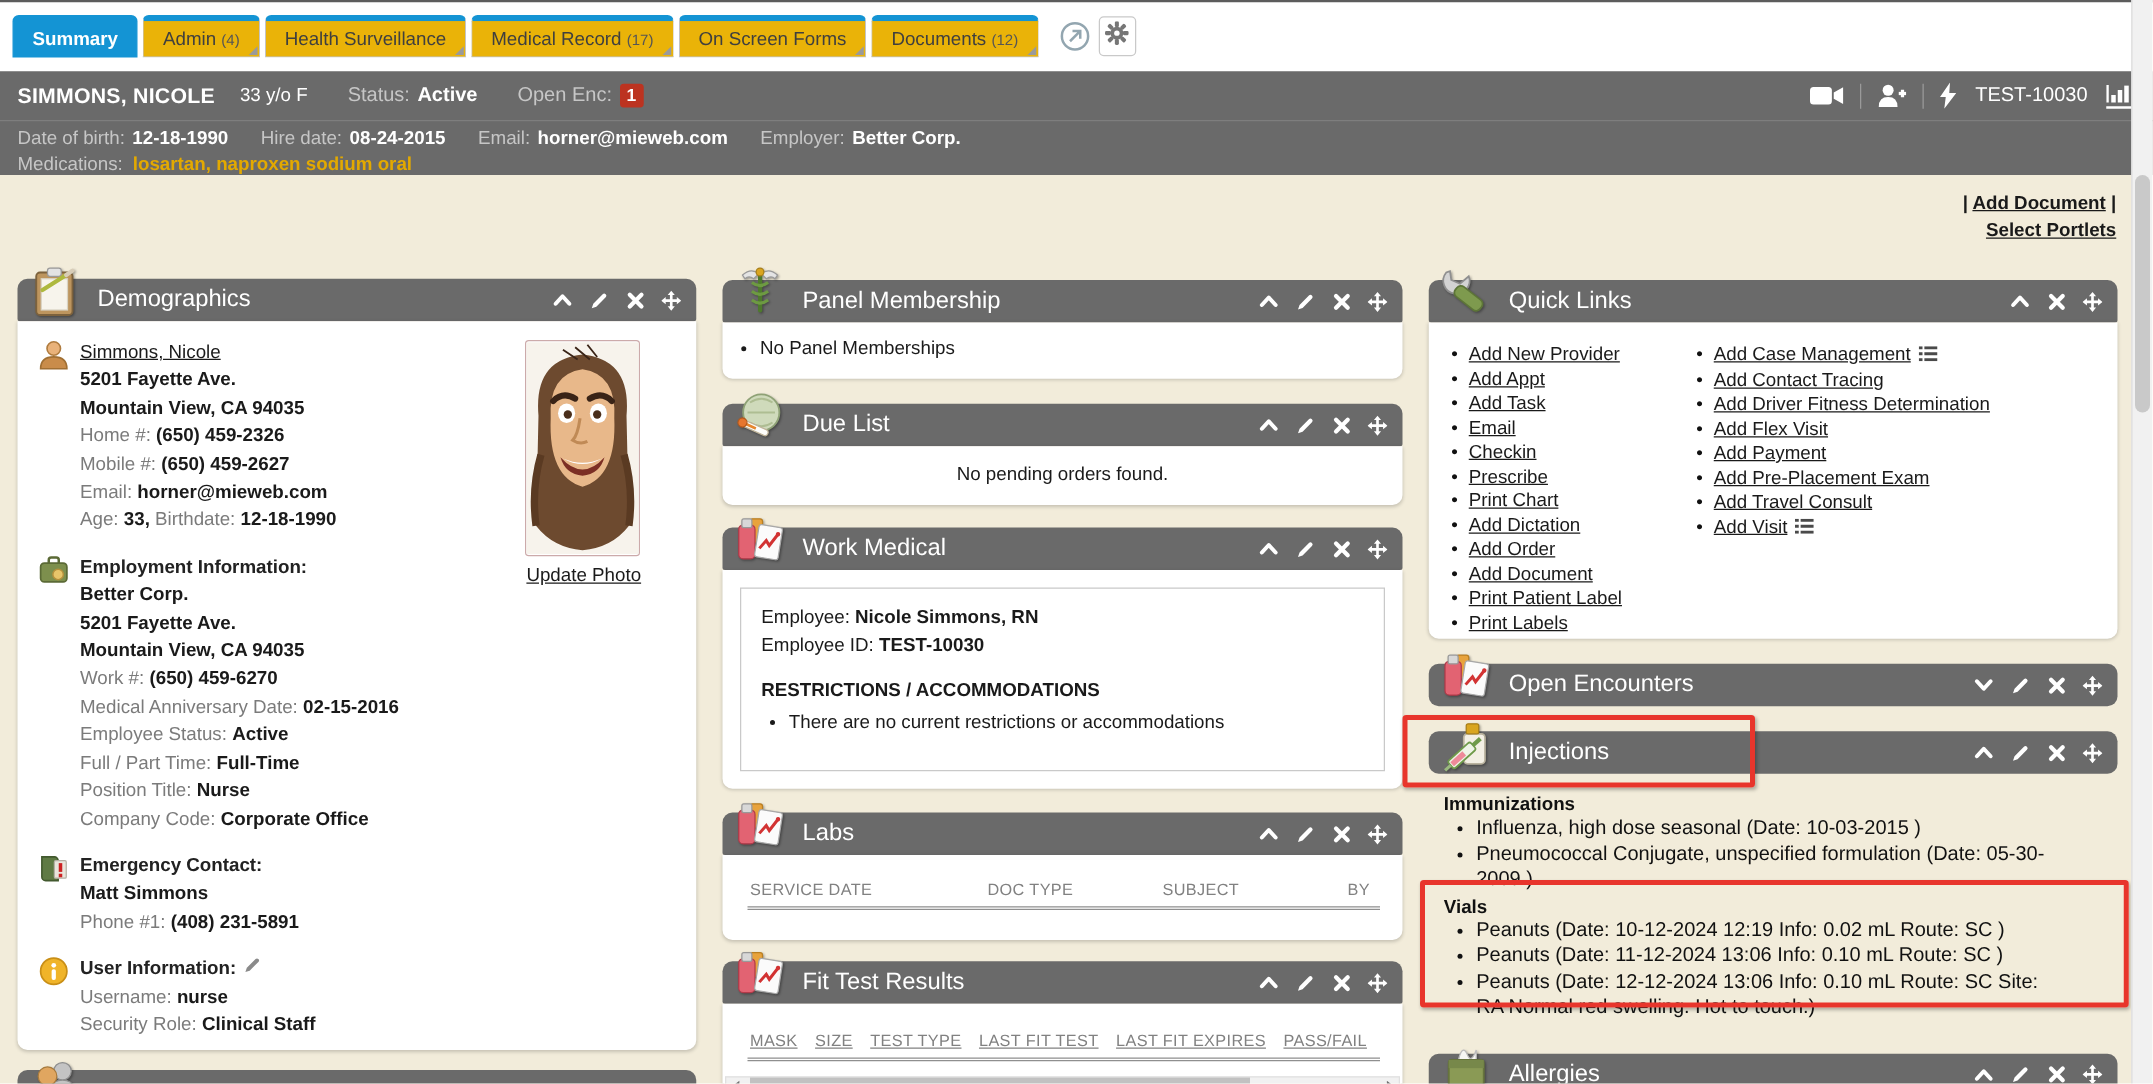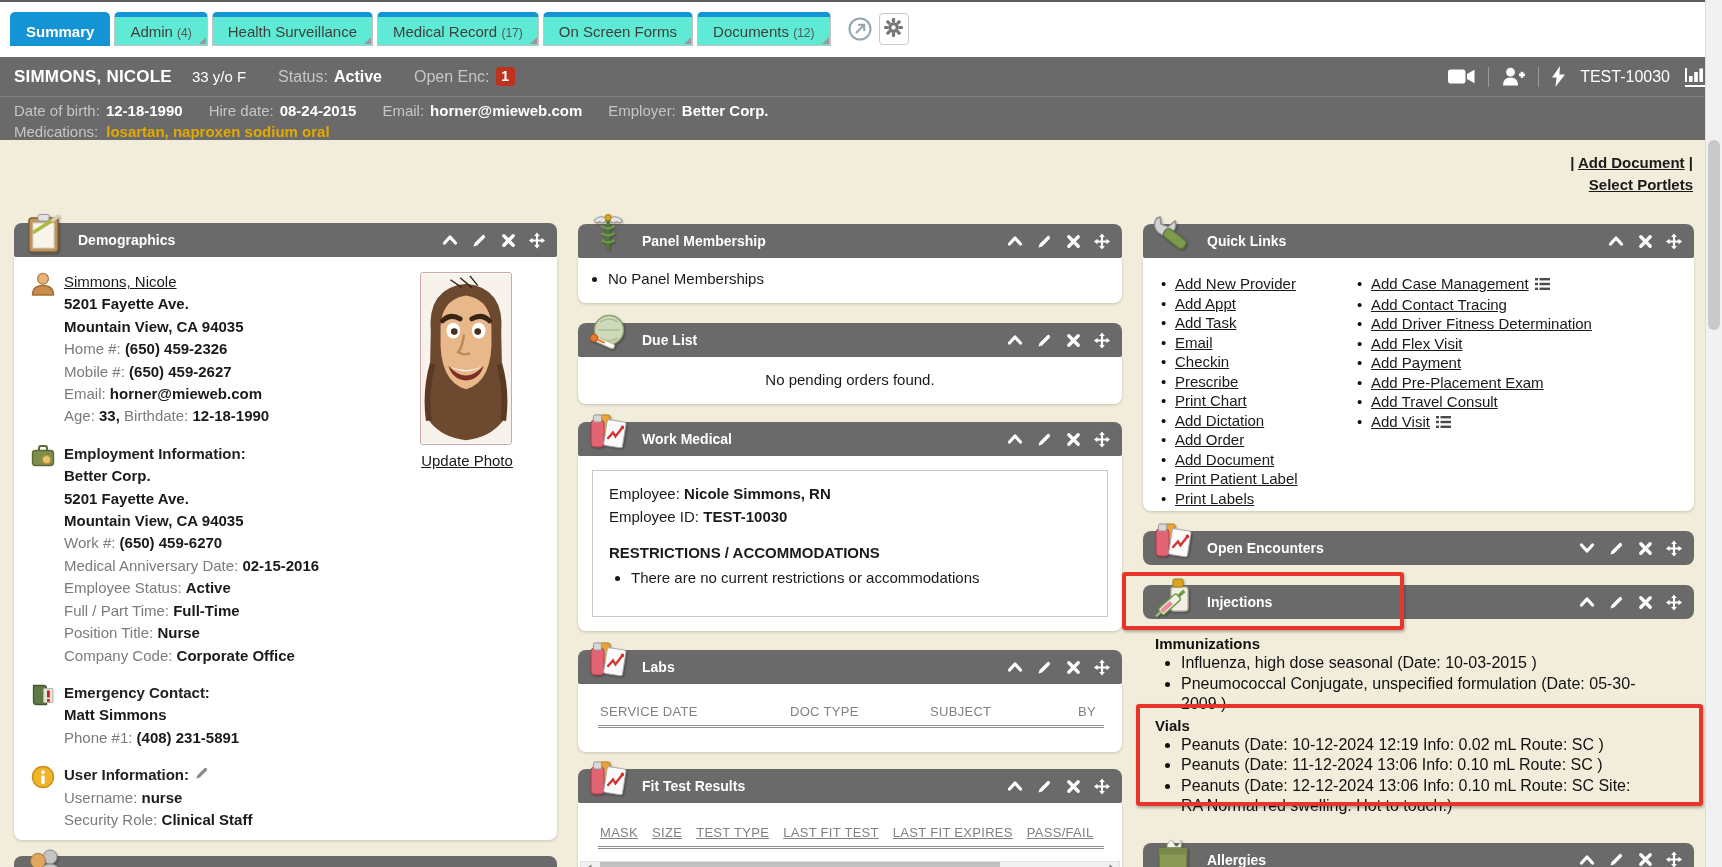--- a/index.html
+++ b/index.html
@@ -5,21 +5,21 @@
   * { margin:0; padding:0; box-sizing:border-box; }
   html,body { background:#fff; }
   body { font-family:"Liberation Sans","DejaVu Sans",sans-serif; }
   #page { position:relative; width:1722px; height:867px; overflow:hidden; background:#fff; }
 
   
   .topline { position:absolute; top:0; left:0; width:1722px; height:2px; background:#5c5c5c; }
 
   
   .tabbar { position:absolute; top:2px; left:0; width:1722px; height:55px; background:#fff; display:flex; align-items:flex-start; padding:10px 0 0 10px; }
-  .tab { position:relative; height:34px; line-height:30px; background:#5eead4; border:1px solid #c3c3c3; border-top:5px solid #1494d4; border-radius:5px 5px 0 0; padding:0 15px; margin-right:4px; font-size:15px; color:#3f3f3f; cursor:pointer; white-space:nowrap; }
+  .tab { position:relative; height:34px; line-height:30px; background:#eab308; border:1px solid #c3c3c3; border-top:5px solid #1494d4; border-radius:5px 5px 0 0; padding:0 15px; margin-right:4px; font-size:15px; color:#3f3f3f; cursor:pointer; white-space:nowrap; }
   .tab .cnt { font-size:12px; color:#555; }
   .tab:not(.active)::after { content:""; position:absolute; right:1px; bottom:1px; width:0; height:0; border-left:7px solid transparent; border-bottom:7px solid #9a9a9a; }
   .tab.active { background:#1494d4; border-color:#1494d4; color:#fff; font-weight:bold; }
   .tab-extra { display:flex; align-items:center; margin-left:6px; height:34px; }
   .popout-btn { width:26px; height:26px; margin:0 6px; cursor:pointer; }
   .gear-btn { width:30px; height:32px; border:1px solid #c9c9c9; border-radius:4px; background:#fff; display:flex; align-items:center; justify-content:center; cursor:pointer; }
 
   
   .pbar { position:absolute; top:57px; left:0; width:1722px; height:39px; background:#6a6a6a; color:#fff; display:flex; align-items:center; padding:0 14px; font-size:16px; }
   .pbar .pname { font-weight:bold; font-size:17px; letter-spacing:.2px; }
@@ -49,21 +49,21 @@
 
   .col { position:absolute; top:0; }
   #col1 { left:14px;  width:543px; }
   #col2 { left:578px; width:544px; }
   #col3 { left:1143px; width:551px; }
 
   
   .portlet { position:relative; }
   .plt-header { position:relative; height:34px; background:#6a6a6a; border-radius:8px 8px 2px 2px; color:#fff; }
   .plt-header.rounded { border-radius:8px; }
-  .plt-title { position:absolute; left:64px; top:0; line-height:34px; font-size:14px;font-weight:bold; }
+  .plt-title { position:absolute; left:64px; top:0; line-height:34px; font-size:19px; }
   .plt-icon { position:absolute; left:8px; top:-12px; width:44px; height:46px; }
   .plt-icon svg { width:44px; height:46px; filter:drop-shadow(1px 1px 1px rgba(0,0,0,.35)); }
   .plt-actions { position:absolute; right:12px; top:0; height:34px; display:flex; align-items:center; gap:13px; }
   .hicon { width:16px; height:16px; display:flex; align-items:center; justify-content:center; cursor:pointer; }
   .plt-body { background:#fff; border-radius:0 0 8px 8px; box-shadow:0 1px 3px rgba(0,0,0,.18); position:relative; font-size:15px; color:#1a1a1a; }
 
   
   .demo-body { height:583px; padding:14px 16px 0 16px; }
   .dsec { display:flex; margin-bottom:15px; }
   .dsec .sic { width:26px; margin-right:8px; flex:0 0 26px; }

